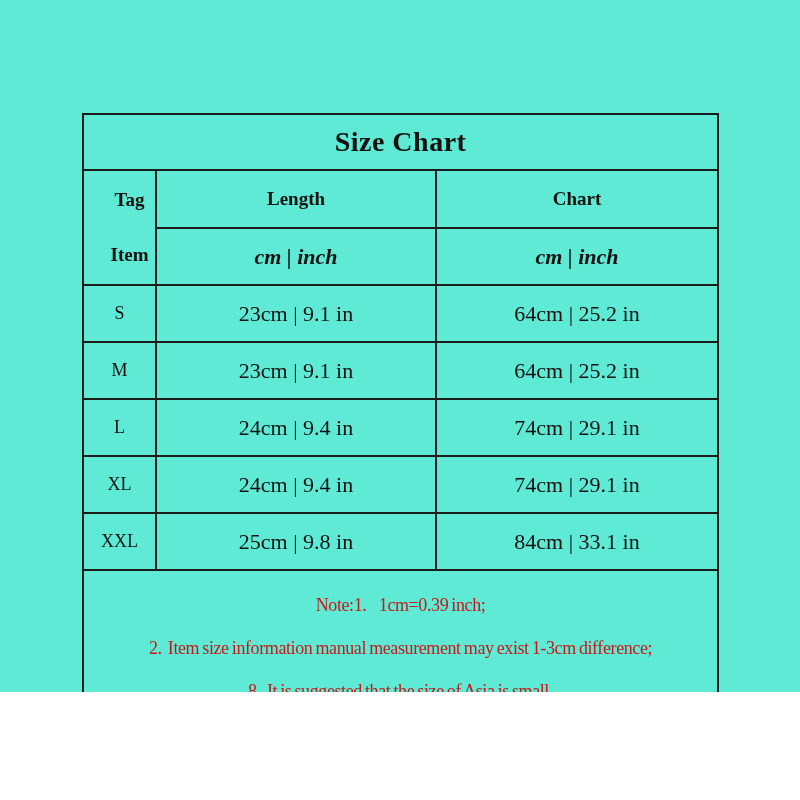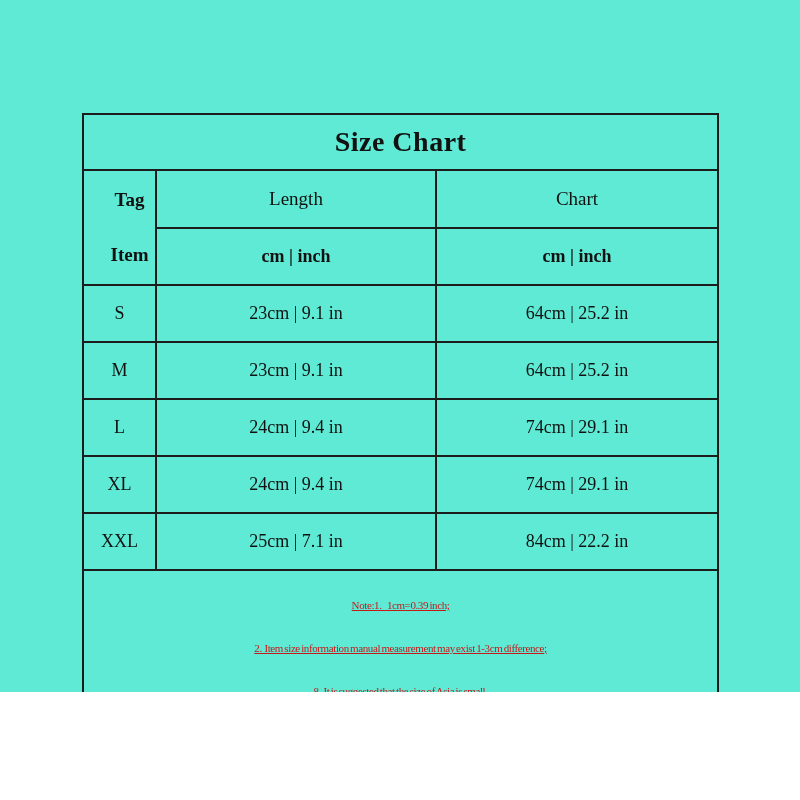--- a/index.html
+++ b/index.html
@@ -32,66 +32,66 @@
   }
   .title-row td {
     height: 54px;
     font-size: 28px;
     font-weight: bold;
     letter-spacing: 0.5px;
   }
   .head-row td.col-head {
     height: 56px;
     font-size: 19px;
-    font-weight: normal;
+    font-weight: bold;
   }
   .unit-row td.unit-cell {
     height: 55px;
-    font-size: 18px;
+    font-size: 22px;
     font-weight: bold;
+    font-style: italic;
   }
   td.corner-cell {
     font-size: 19px;
     font-weight: bold;
     padding: 0;
   }
   .corner-stack {
     display: flex;
     flex-direction: column;
     height: 111px;
   }
   .corner-stack span {
     flex: 1;
     display: flex;
     align-items: center;
     justify-content: center;
     padding-left: 20px;
   }
   .data-row td {
     height: 55px;
-    font-size: 18px;
+    font-size: 22px;
   }
   .data-row td.size-cell {
     font-size: 18px;
   }
   td.notes-cell {
     height: 155px;
     text-align: left;
     vertical-align: top;
     padding: 15px 6px 0 6px;
   }
   .notes-cell p {
     margin: 0;
     line-height: 43px;
-    font-size: 11px;
+    font-size: 18px;
     letter-spacing: -0.4px;
     word-spacing: -1px;
     white-space: pre-wrap;
     color: #c41a1a;
-    text-decoration: underline;
   }
 </style>
 </head>
 <body>
 
 <div class="stage">
   <table class="size-chart">
     <colgroup>
       <col style="width:73px">
       <col style="width:280px">
@@ -133,22 +133,22 @@
         <td>24cm | 9.4 in</td>
         <td>74cm | 29.1 in</td>
       </tr>
       <tr class="data-row">
         <td class="size-cell">XL</td>
         <td>24cm | 9.4 in</td>
         <td>74cm | 29.1 in</td>
       </tr>
       <tr class="data-row">
         <td class="size-cell">XXL</td>
-        <td>25cm | 7.1 in</td>
-        <td>84cm | 22.2 in</td>
+        <td>25cm | 9.8 in</td>
+        <td>84cm | 33.1 in</td>
       </tr>
 
       <tr>
         <td colspan="3" class="notes-cell">
           <p>Note:1.    1cm=0.39 inch;</p>
           <p>2.  Item size information manual measurement may exist 1-3cm difference;</p>
           <p>8.  It is suggested that the size of Asia is small.</p>
         </td>
       </tr>
     </tbody>

